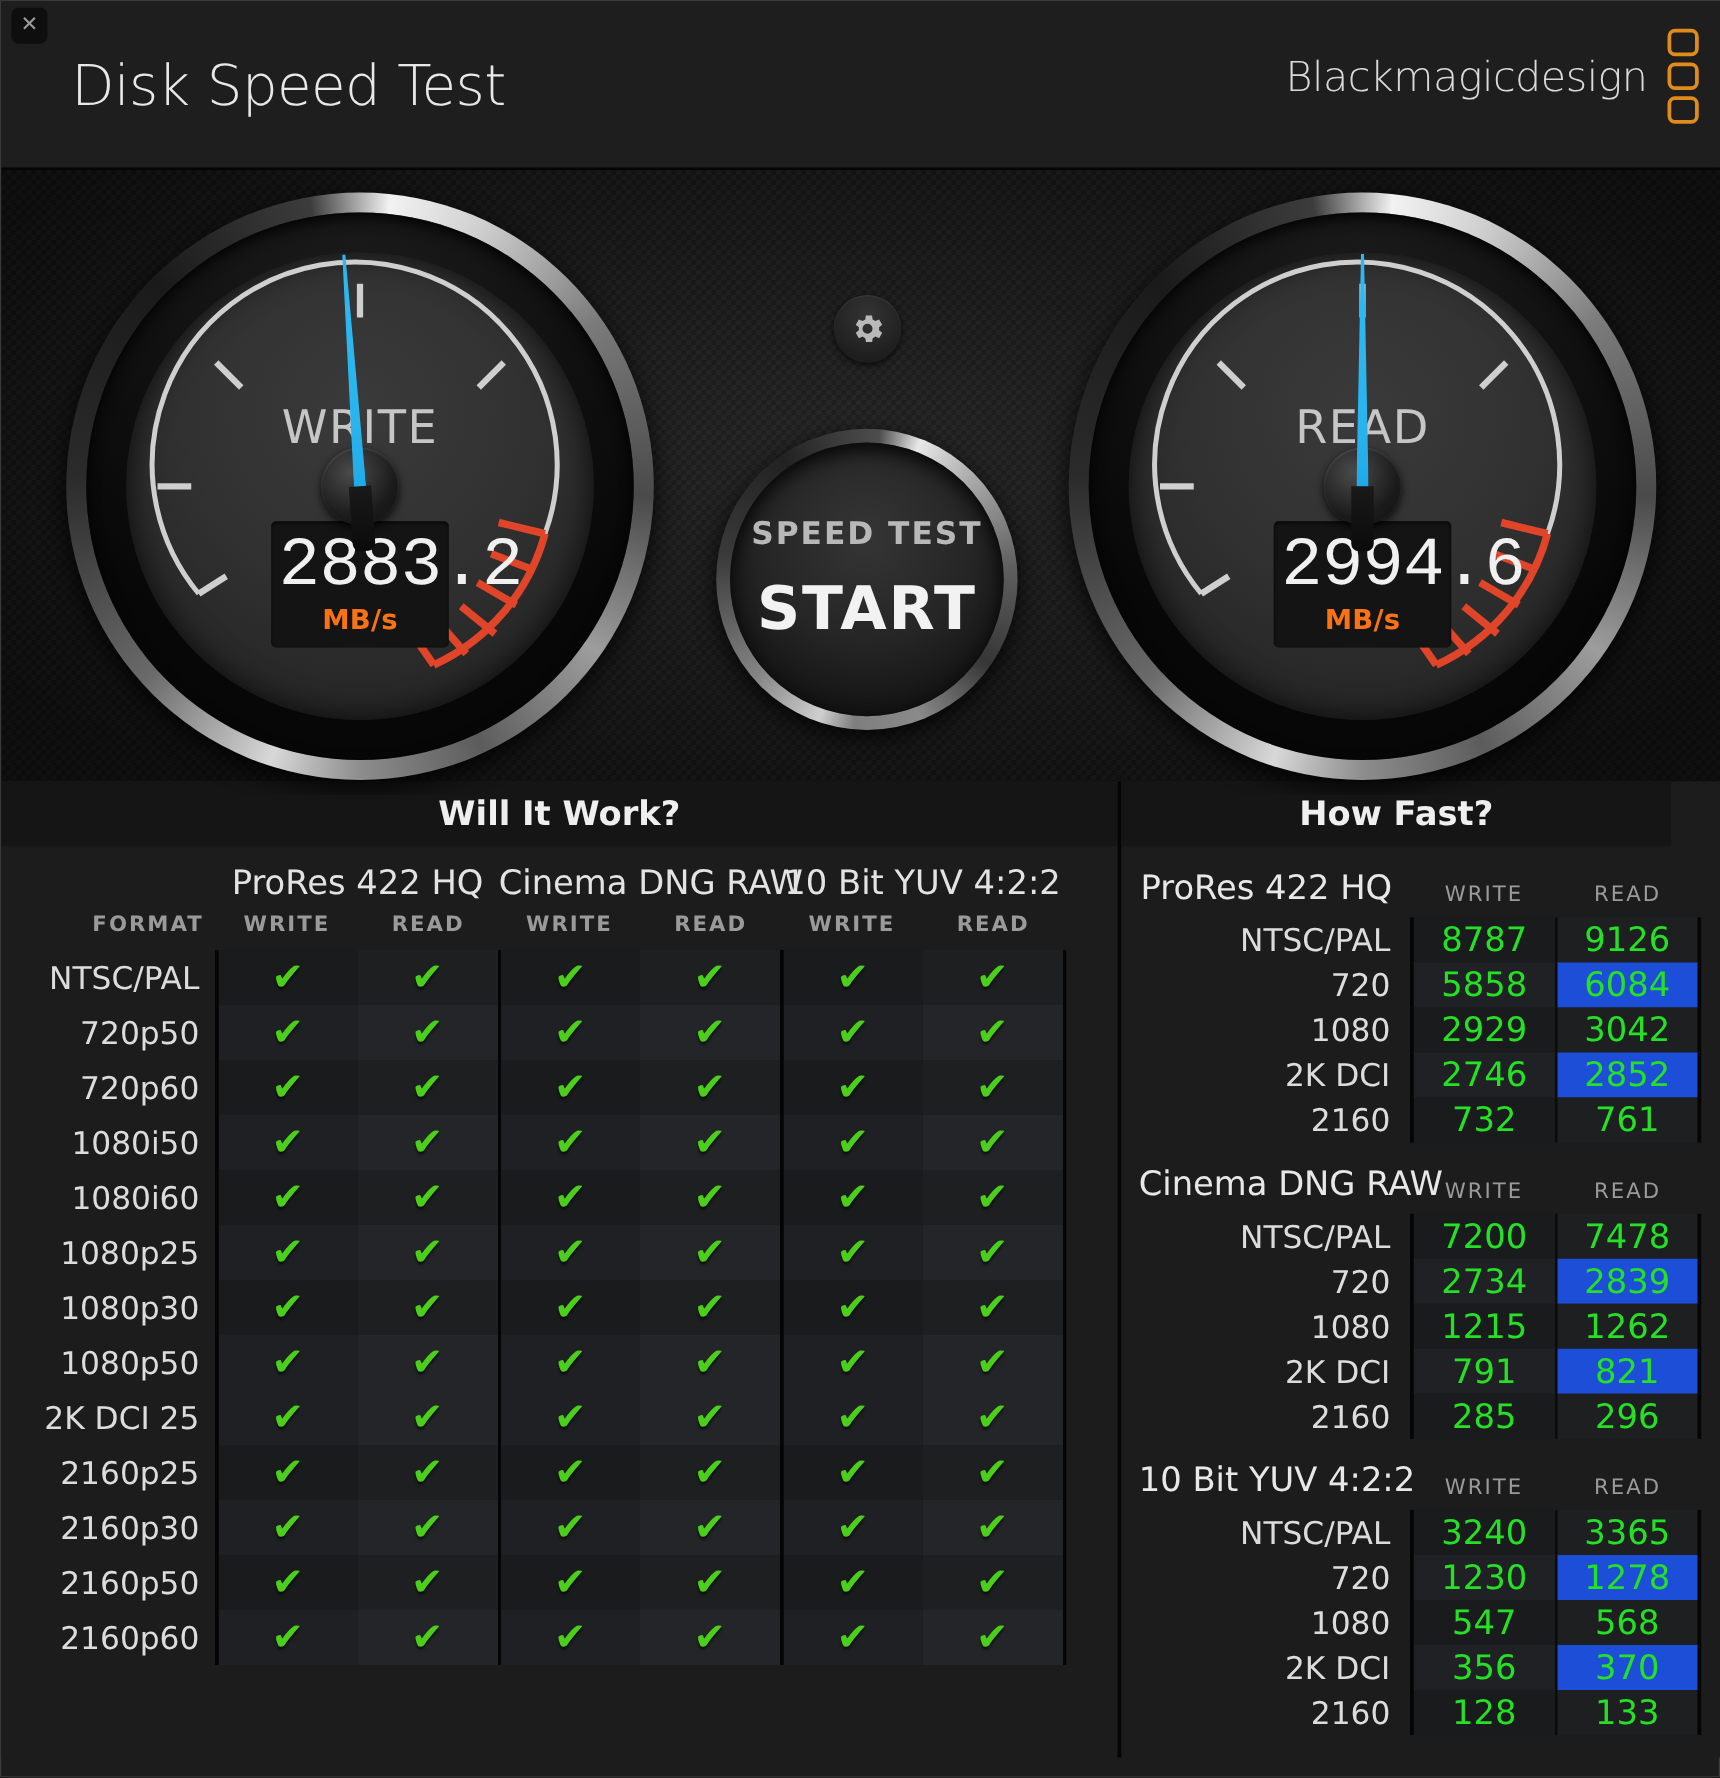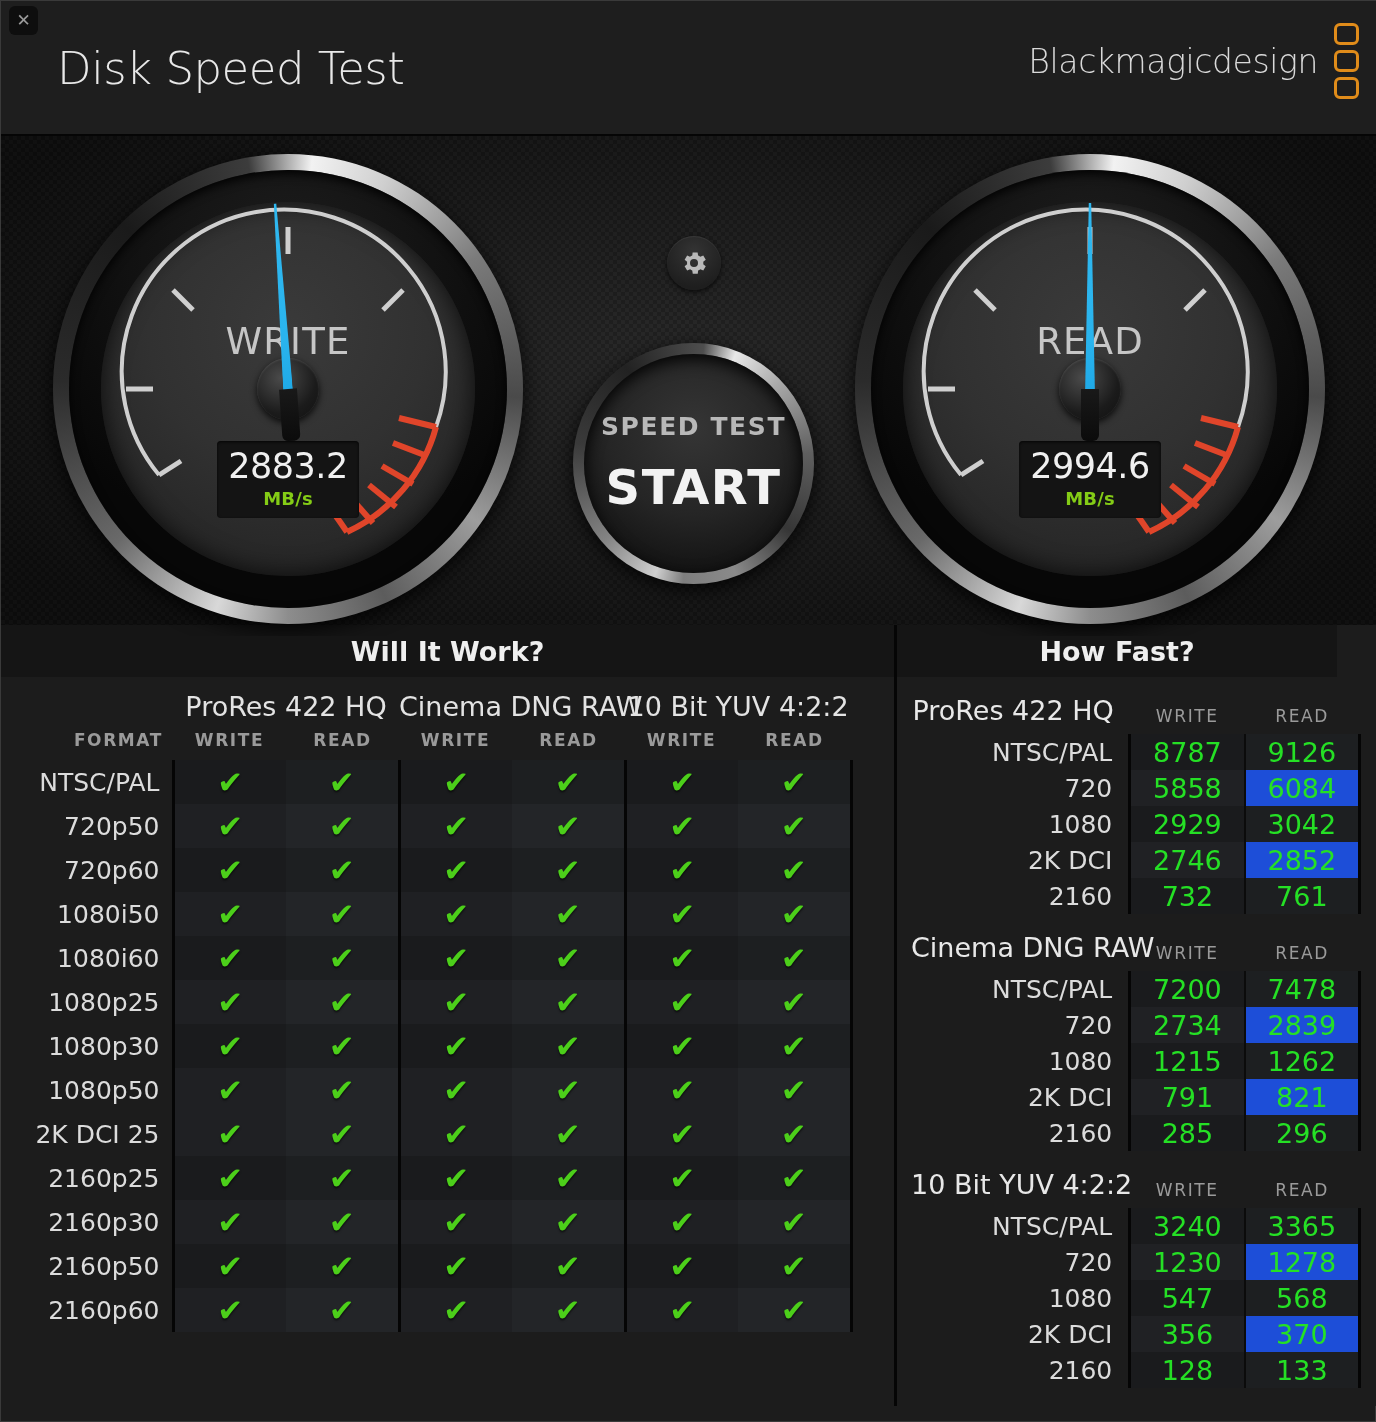--- a/index.html
+++ b/index.html
@@ -162,31 +162,32 @@
     transform: translateX(-50%);
     width: 142px;
     padding: 8px 6px 9px;
     background: #141414;
     border-radius: 4px;
     text-align: center;
     z-index: 5;
     box-shadow: inset 0 1px 3px rgba(0,0,0,0.8);
   }
   .g-value {
-    font-size: 35px;
+    font-size: 55px;
     font-weight: 400;
     color: #f0f0f0;
     line-height: 1.0;
     letter-spacing: -0.5px;
+    font-family: Liberation Mono, monospace;
   }
   .g-unit {
     margin-top: 4px;
-    font-size: 18px;
+    font-size: 22px;
     font-weight: bold;
-    color: #84cc16;
+    color: #f97316;
     letter-spacing: 0.2px;
   }
 
   
   #gear-btn {
     position: absolute;
     left: 666px; top: 100px;
     width: 54px; height: 54px;
     border-radius: 50%;
     background: radial-gradient(circle at 50% 30%, #343434, #1e1e1e 75%);

